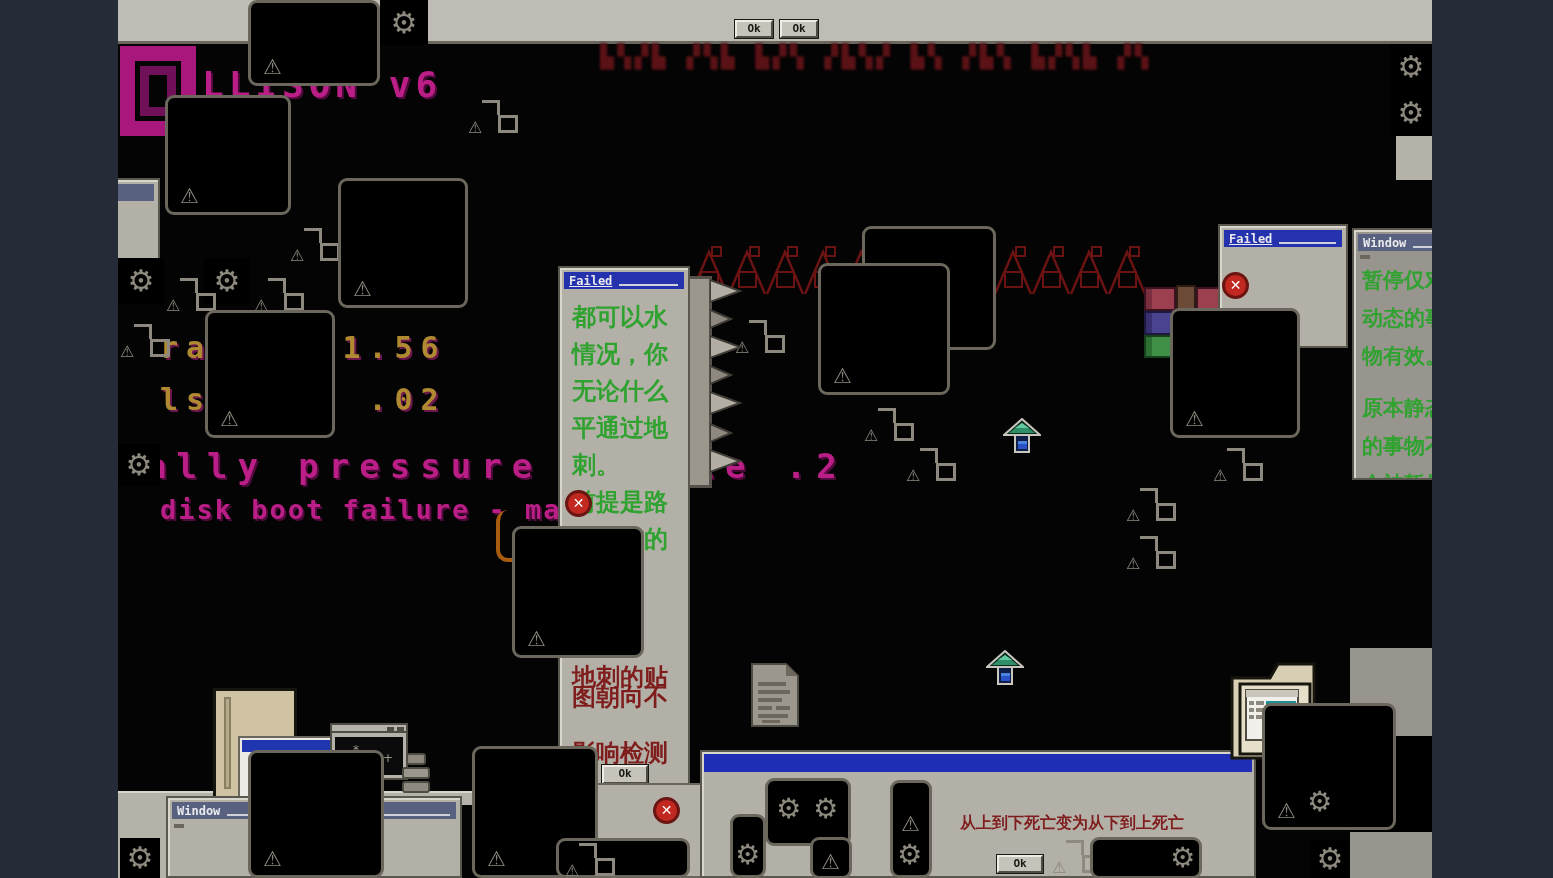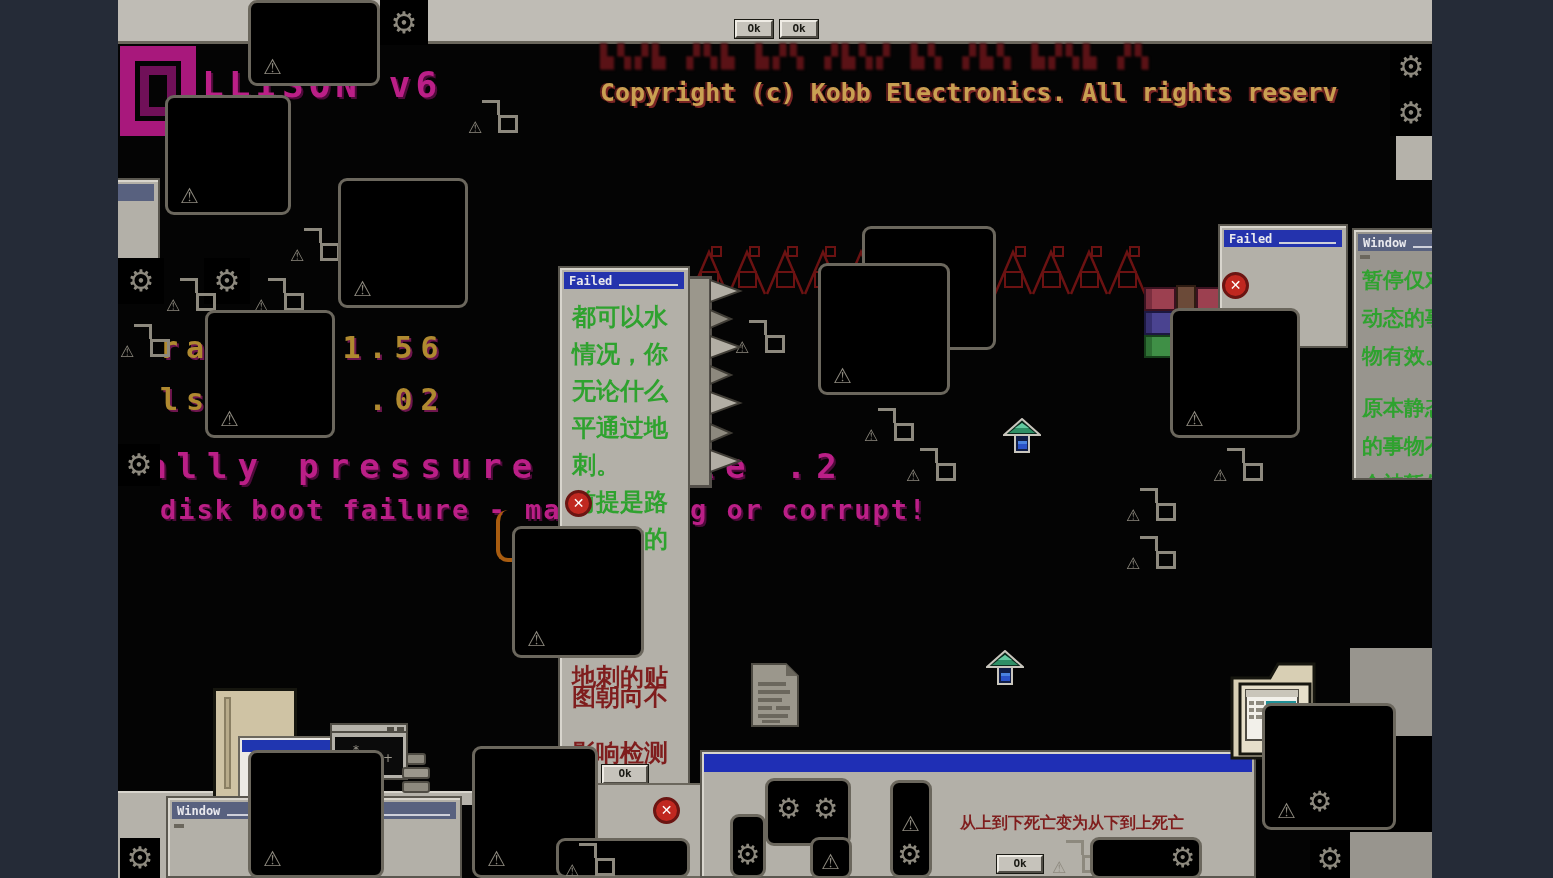--- a/index.html
+++ b/index.html
@@ -32,21 +32,21 @@
   .wk-sq{position:absolute;right:2px;bottom:3px;width:14px;height:12px;border:3px solid #8d897e;}
 
   
   .errico{position:absolute;width:27px;height:27px;border-radius:50%;background:#c02820;border:3px solid #6b1512;
           color:#fff;font-weight:bold;font-size:14px;line-height:21px;text-align:center;box-sizing:border-box;}
 
   
   .win{position:absolute;background:#b3b0a8;border:2px solid #5a574f;box-shadow:inset 2px 2px 0 #d8d5cd;box-sizing:border-box;}
   .tbar{position:absolute;left:4px;right:4px;top:4px;height:17px;display:flex;align-items:center;
         color:#e9e9ee;font:bold 12px "DejaVu Sans Mono",monospace;padding-left:5px;box-sizing:border-box;}
-  .tbar-blue{background:#2433ad;}
+  .tbar-blue{background:#2433ad;text-decoration:underline;}
   .tbar-slate{background:#58617f;}
   .tline{flex:1;height:2px;background:#cfd0da;margin:8px 6px 0 7px;}
   .mindash{position:absolute;width:10px;height:4px;background:#6b675d;}
 
   
   .cjk{position:absolute;font-weight:bold;white-space:nowrap;line-height:1.15;
        font-family:"DejaVu Sans",sans-serif;color:#2fa22f;}
   .cjk-bright{color:#7f1d1d;}
 
   
@@ -74,39 +74,37 @@
 
   <div class="topbar"></div>
   <div class="btn" style="left:617px;top:20px;width:38px;height:18px">Ok</div>
   <div class="btn" style="left:662px;top:20px;width:38px;height:18px">Ok</div>
 
   <div class="logo">
         <i></i>
       </div>
   <div class="glitch g-magenta" style="left:84px;top:64px;font-size:36px;letter-spacing:5px">LLISON v6</div>
   <div class="glitch g-darkred" style="left:482px;top:44px;font-size:22px;letter-spacing:4px">▙▚▞▙ ▞▚▙ ▙▞▚ ▞▙▚▞ ▙▚ ▞▙▚ ▙▞▚▙ ▞▚</div>
-  <div class="glitch g-gold" style="left:482px;top:78px;font-size:25px">Copyright (c) Kobb Electronics. All rights reserv</div>
 
   <div class="gearbox" style="left:1272px;top:44px;width:42px;height:46px">
         <span class="gear">⚙</span>
       </div>
   <div class="gearbox" style="left:1272px;top:90px;width:42px;height:46px">
         <span class="gear">⚙</span>
       </div>
   <div class="lightblock" style="left:1278px;top:136px;width:36px;height:44px"></div>
 
   <div class="win" style="left:-32px;top:178px;width:74px;height:84px">
     <div class="tbar tbar-slate"></div>
   </div>
 
   <div class="glitch g-olive" style="left:42px;top:330px;font-size:30px;letter-spacing:8px">ra▚▚ ▚ 1.56</div>
   <div class="glitch g-olive" style="left:42px;top:382px;font-size:30px;letter-spacing:8px">ls▚▚ ▚0 .02</div>
   <div class="glitch g-magenta" style="left:28px;top:446px;font-size:34px;letter-spacing:10px">ally pressure module .2</div>
   <div class="glitch g-magenta" style="left:42px;top:494px;font-size:27px;letter-spacing:2px">disk boot failure - mak</div>
-  <div class="glitch g-magenta" style="left:572px;top:494px;font-size:27px;letter-spacing:2px">g or corrupt!</div>
 
   <div class="gearbox" style="left:0px;top:258px;width:46px;height:46px">
         <span class="gear">⚙</span>
       </div>
   <div class="gearbox" style="left:86px;top:258px;width:46px;height:46px">
         <span class="gear">⚙</span>
       </div>
   <div class="gearbox" style="left:0px;top:444px;width:42px;height:42px">
         <span class="gear">⚙</span>
       </div>

